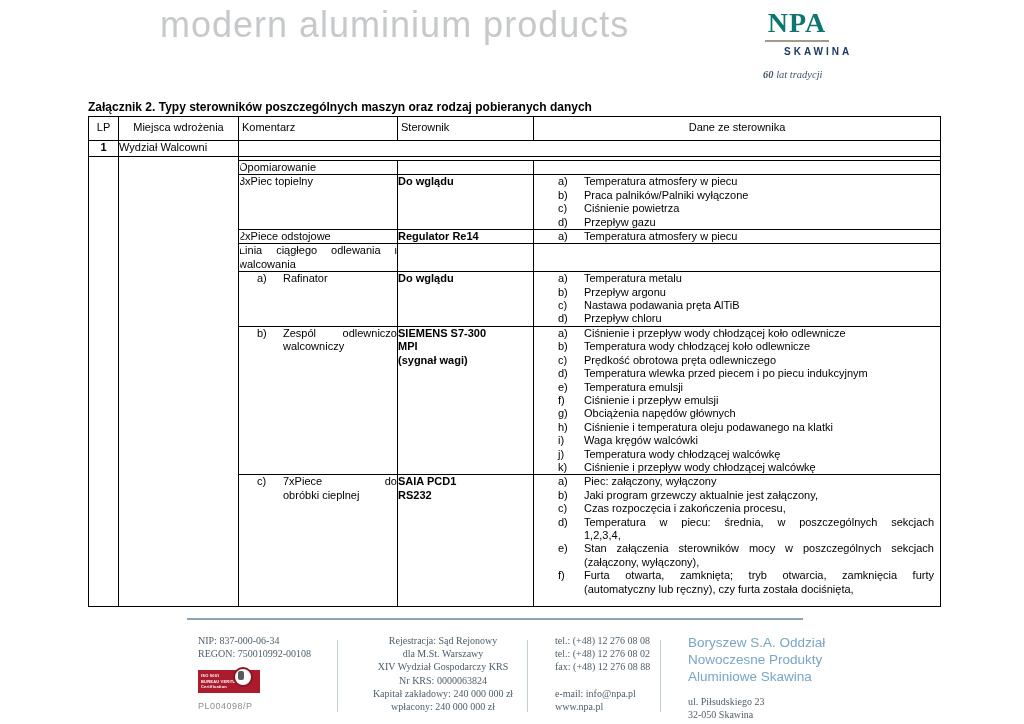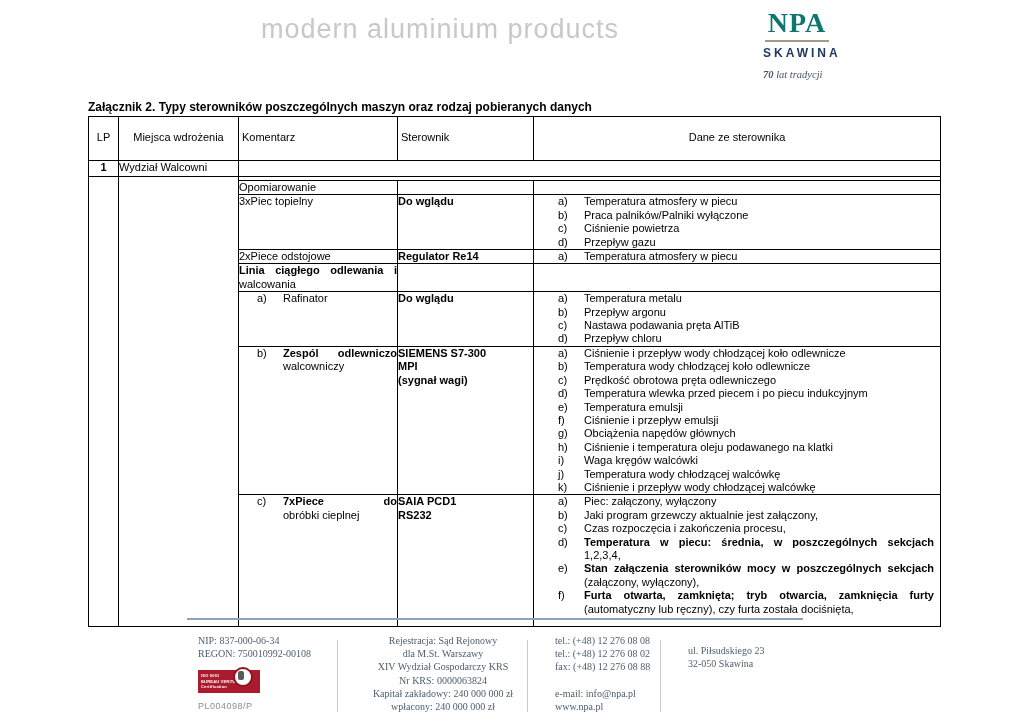--- a/index.html
+++ b/index.html
@@ -1,57 +1,57 @@
 <!DOCTYPE html>
 <html><head>
 <meta charset="utf-8">
 <style>
   html,body{margin:0;padding:0;}
   body{width:1024px;height:724px;background:#ffffff;position:relative;overflow:hidden;
        font-family:"Liberation Sans",sans-serif;color:#000;}
   .abs{position:absolute;}
 
   
-  .brand{left:160px;top:4px;width:560px;text-align:center;font-size:27px;
-         color:#c6c8ca;letter-spacing:1px;font-weight:400;margin-top:10px;}
+  .brand{left:160px;top:4px;width:560px;font-size:36px;
+         color:#c6c8ca;letter-spacing:1px;font-weight:400;}
   .logo{left:763px;top:8px;width:68px;text-align:center;}
   .logo-npa{font-family:"Liberation Serif",serif;font-weight:bold;font-size:28px;
             color:#0f766e;letter-spacing:1px;line-height:30px;}
   .logo-rule{border-top:2px solid #a39a89;margin:2px 2px 4px 2px;}
-  .logo-skawina{font-size:12px;font-weight:bold;letter-spacing:3px;color:#1d3a63;}
+  .logo-skawina{font-size:10px;font-weight:bold;letter-spacing:3px;color:#1d3a63;margin-left:21px;}
   .logo-tagline{left:763px;top:69px;width:100px;font-family:"Liberation Serif",serif;
                 font-style:italic;font-size:10.5px;color:#44546a;}
   .logo-tagline .num{font-weight:bold;}
 
   
   .doc-title{left:88px;top:100px;font-size:12px;font-weight:bold;}
 
   
   table.main{position:absolute;left:88px;top:116px;width:852px;border-collapse:collapse;
              table-layout:fixed;font-size:11px;line-height:13.4px;}
   table.main th,table.main td{border:1px solid #000;vertical-align:top;padding:0;overflow:hidden;}
-  table.main th{font-weight:normal;height:15px;padding:14px 3px;text-align:center;}
+  table.main th{font-weight:normal;height:15px;padding:4px 3px;text-align:center;}
   table.main th.left{text-align:left;margin-left:18px;}
   td.c{text-align:center;}
   .b{font-weight:bold;}
-  td.kom{padding:0 3px 0 4px;}
+  td.kom{padding:0 3px 0 4px;border-radius:7px;}
   td.ster{padding:0 3px 0 4px;font-weight:bold;}
   td.dane{padding:0;}
   td.r1{height:15px;padding:0 4px;}
   tr.gaprow td.gapcell{height:3px;padding:0;}
   tr.lastrow td{padding-bottom:10px;}
   tr.lastrow td.dane{padding-bottom:10px;}
 
   .dane-item{display:flex;padding:0 6px 0 24px;}
   .dane-k{width:26px;flex:none;}
   .dane-t{flex:1;}
   .kom-ind{display:flex;padding-left:18px;}
   .kom-letter{width:26px;flex:none;}
   .kom-text{flex:1;}
-  .jl{text-align:justify;text-align-last:justify;font-weight:bold;}
+  .jl{text-align:justify;text-align-last:justify;}
 
   
   .sep{left:187px;top:618px;width:616px;height:2px;background:#8ca4b4;}
   .fcol{top:634px;font-family:"Liberation Serif",serif;font-size:10px;line-height:13.2px;
         color:#4e5d6a;}
   .fdiv{width:1px;height:72px;top:640px;background:#c2cdd4;}
   .f1{left:198px;width:140px;}
   .f2{left:363px;width:160px;text-align:center;}
   .f3{left:555px;width:105px;}
   .f4{left:688px;width:140px;}
@@ -72,21 +72,21 @@
 </head>
 <body>
 
 <div class="abs brand">modern aluminium products</div>
 
 <div class="abs logo">
   <div class="logo-npa">NPA</div>
   <div class="logo-rule"></div>
   <div class="logo-skawina">SKAWINA</div>
 </div>
-<div class="abs logo-tagline"><span class="num">70</span><span> lat tradycji</span></div>
+<div class="abs logo-tagline"><span class="num">60</span><span> lat tradycji</span></div>
 
 <div class="abs doc-title">Załącznik 2. Typy sterowników poszczególnych maszyn oraz rodzaj pobieranych danych</div>
 
 <table class="main">
   <colgroup>
     <col style="width:30px">
       <col style="width:120px">
       <col style="width:159px">
     <col style="width:136px">
       <col style="width:407px">
@@ -400,17 +400,22 @@
   <div class="gap12"></div>
   <div>
       <div>e-mail: info@npa.pl</div>
       <div>www.npa.pl</div>
     </div>
 </div>
 
 <div class="abs fdiv" style="left:660px"></div>
 
 <div class="abs fcol f4">
+  <div class="f4-company">
+      <div>Boryszew S.A. Oddział</div>
+      <div>Nowoczesne Produkty</div>
+      <div>Aluminiowe Skawina</div>
+    </div>
   <div class="f4-address">
       <div>ul. Piłsudskiego 23</div>
       <div>32-050 Skawina</div>
     </div>
 </div>
 
 </body></html>

